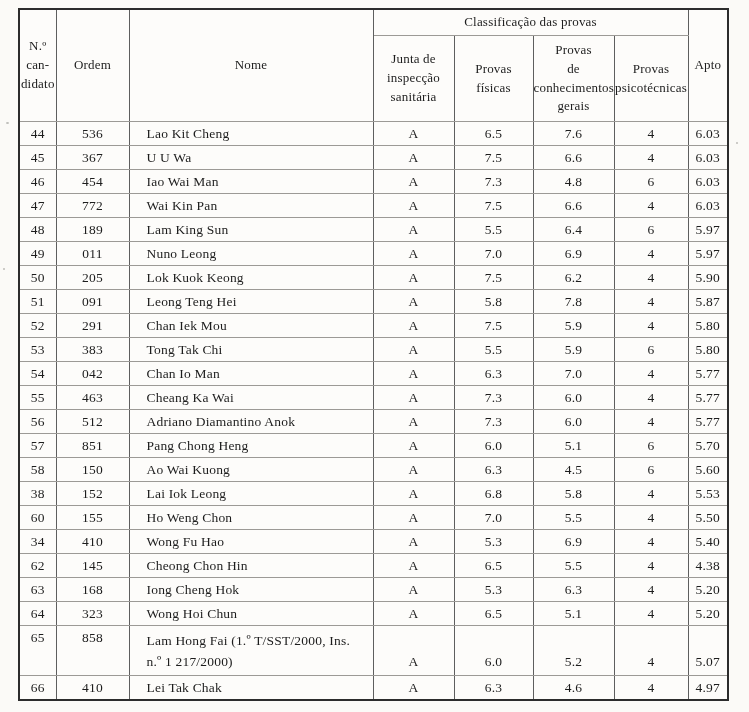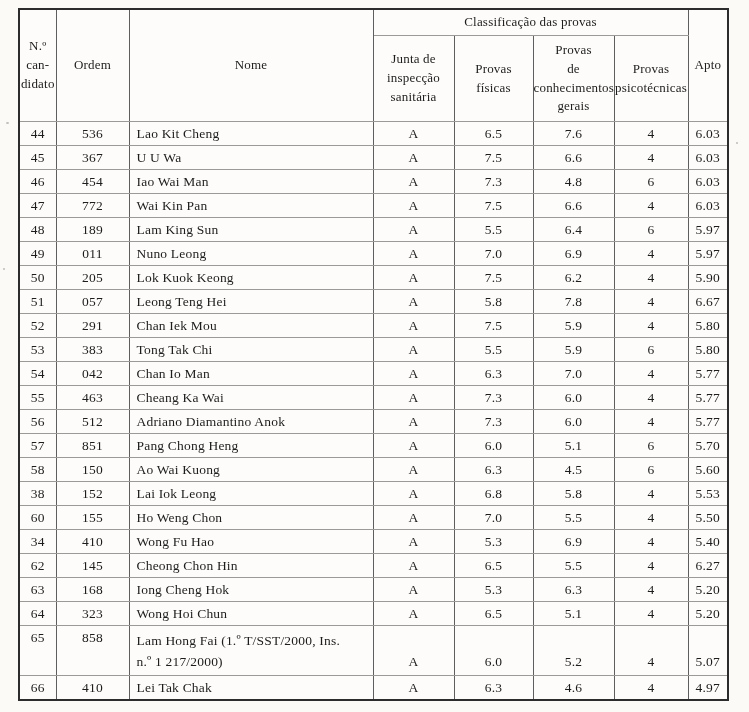--- a/index.html
+++ b/index.html
@@ -44,21 +44,21 @@
   thead th {
     white-space: pre-line;
     line-height: 1.45;
     font-size: 13px;
   }
   tr.hdr-top th.c-class { height: 25px; }
   tr.hdr-sub th { height: 85px; }
   tbody td { height: 23px; }
   td.col-nome {
     text-align: left;
-    padding-left: 7px;
+    padding-left: 17px;
     white-space: pre-line;
     line-height: 21px;
   }
   tr.twoline td { height: 44px; }
   tr.twoline td.top {
     vertical-align: top;
     padding-top: 4px;
   }
   tr.twoline td.bottom {
     vertical-align: bottom;
@@ -180,27 +180,27 @@
           <td class="col-ordem">205</td>
           <td class="col-nome">Lok Kuok Keong</td>
           <td class="col-junta">A</td>
           <td class="col-fisicas">7.5</td>
           <td class="col-conhecimentos">6.2</td>
           <td class="col-psicotecnicas">4</td>
           <td class="col-apto">5.90</td>
         </tr>
         <tr>
           <td class="col-candidato">51</td>
-          <td class="col-ordem">057</td>
+          <td class="col-ordem">091</td>
           <td class="col-nome">Leong Teng Hei</td>
           <td class="col-junta">A</td>
           <td class="col-fisicas">5.8</td>
           <td class="col-conhecimentos">7.8</td>
           <td class="col-psicotecnicas">4</td>
-          <td class="col-apto">6.67</td>
+          <td class="col-apto">5.87</td>
         </tr>
         <tr>
           <td class="col-candidato">52</td>
           <td class="col-ordem">291</td>
           <td class="col-nome">Chan Iek Mou</td>
           <td class="col-junta">A</td>
           <td class="col-fisicas">7.5</td>
           <td class="col-conhecimentos">5.9</td>
           <td class="col-psicotecnicas">4</td>
           <td class="col-apto">5.80</td>
@@ -296,21 +296,21 @@
           <td class="col-apto">5.40</td>
         </tr>
         <tr>
           <td class="col-candidato">62</td>
           <td class="col-ordem">145</td>
           <td class="col-nome">Cheong Chon Hin</td>
           <td class="col-junta">A</td>
           <td class="col-fisicas">6.5</td>
           <td class="col-conhecimentos">5.5</td>
           <td class="col-psicotecnicas">4</td>
-          <td class="col-apto">6.27</td>
+          <td class="col-apto">4.38</td>
         </tr>
         <tr>
           <td class="col-candidato">63</td>
           <td class="col-ordem">168</td>
           <td class="col-nome">Iong Cheng Hok</td>
           <td class="col-junta">A</td>
           <td class="col-fisicas">5.3</td>
           <td class="col-conhecimentos">6.3</td>
           <td class="col-psicotecnicas">4</td>
           <td class="col-apto">5.20</td>

